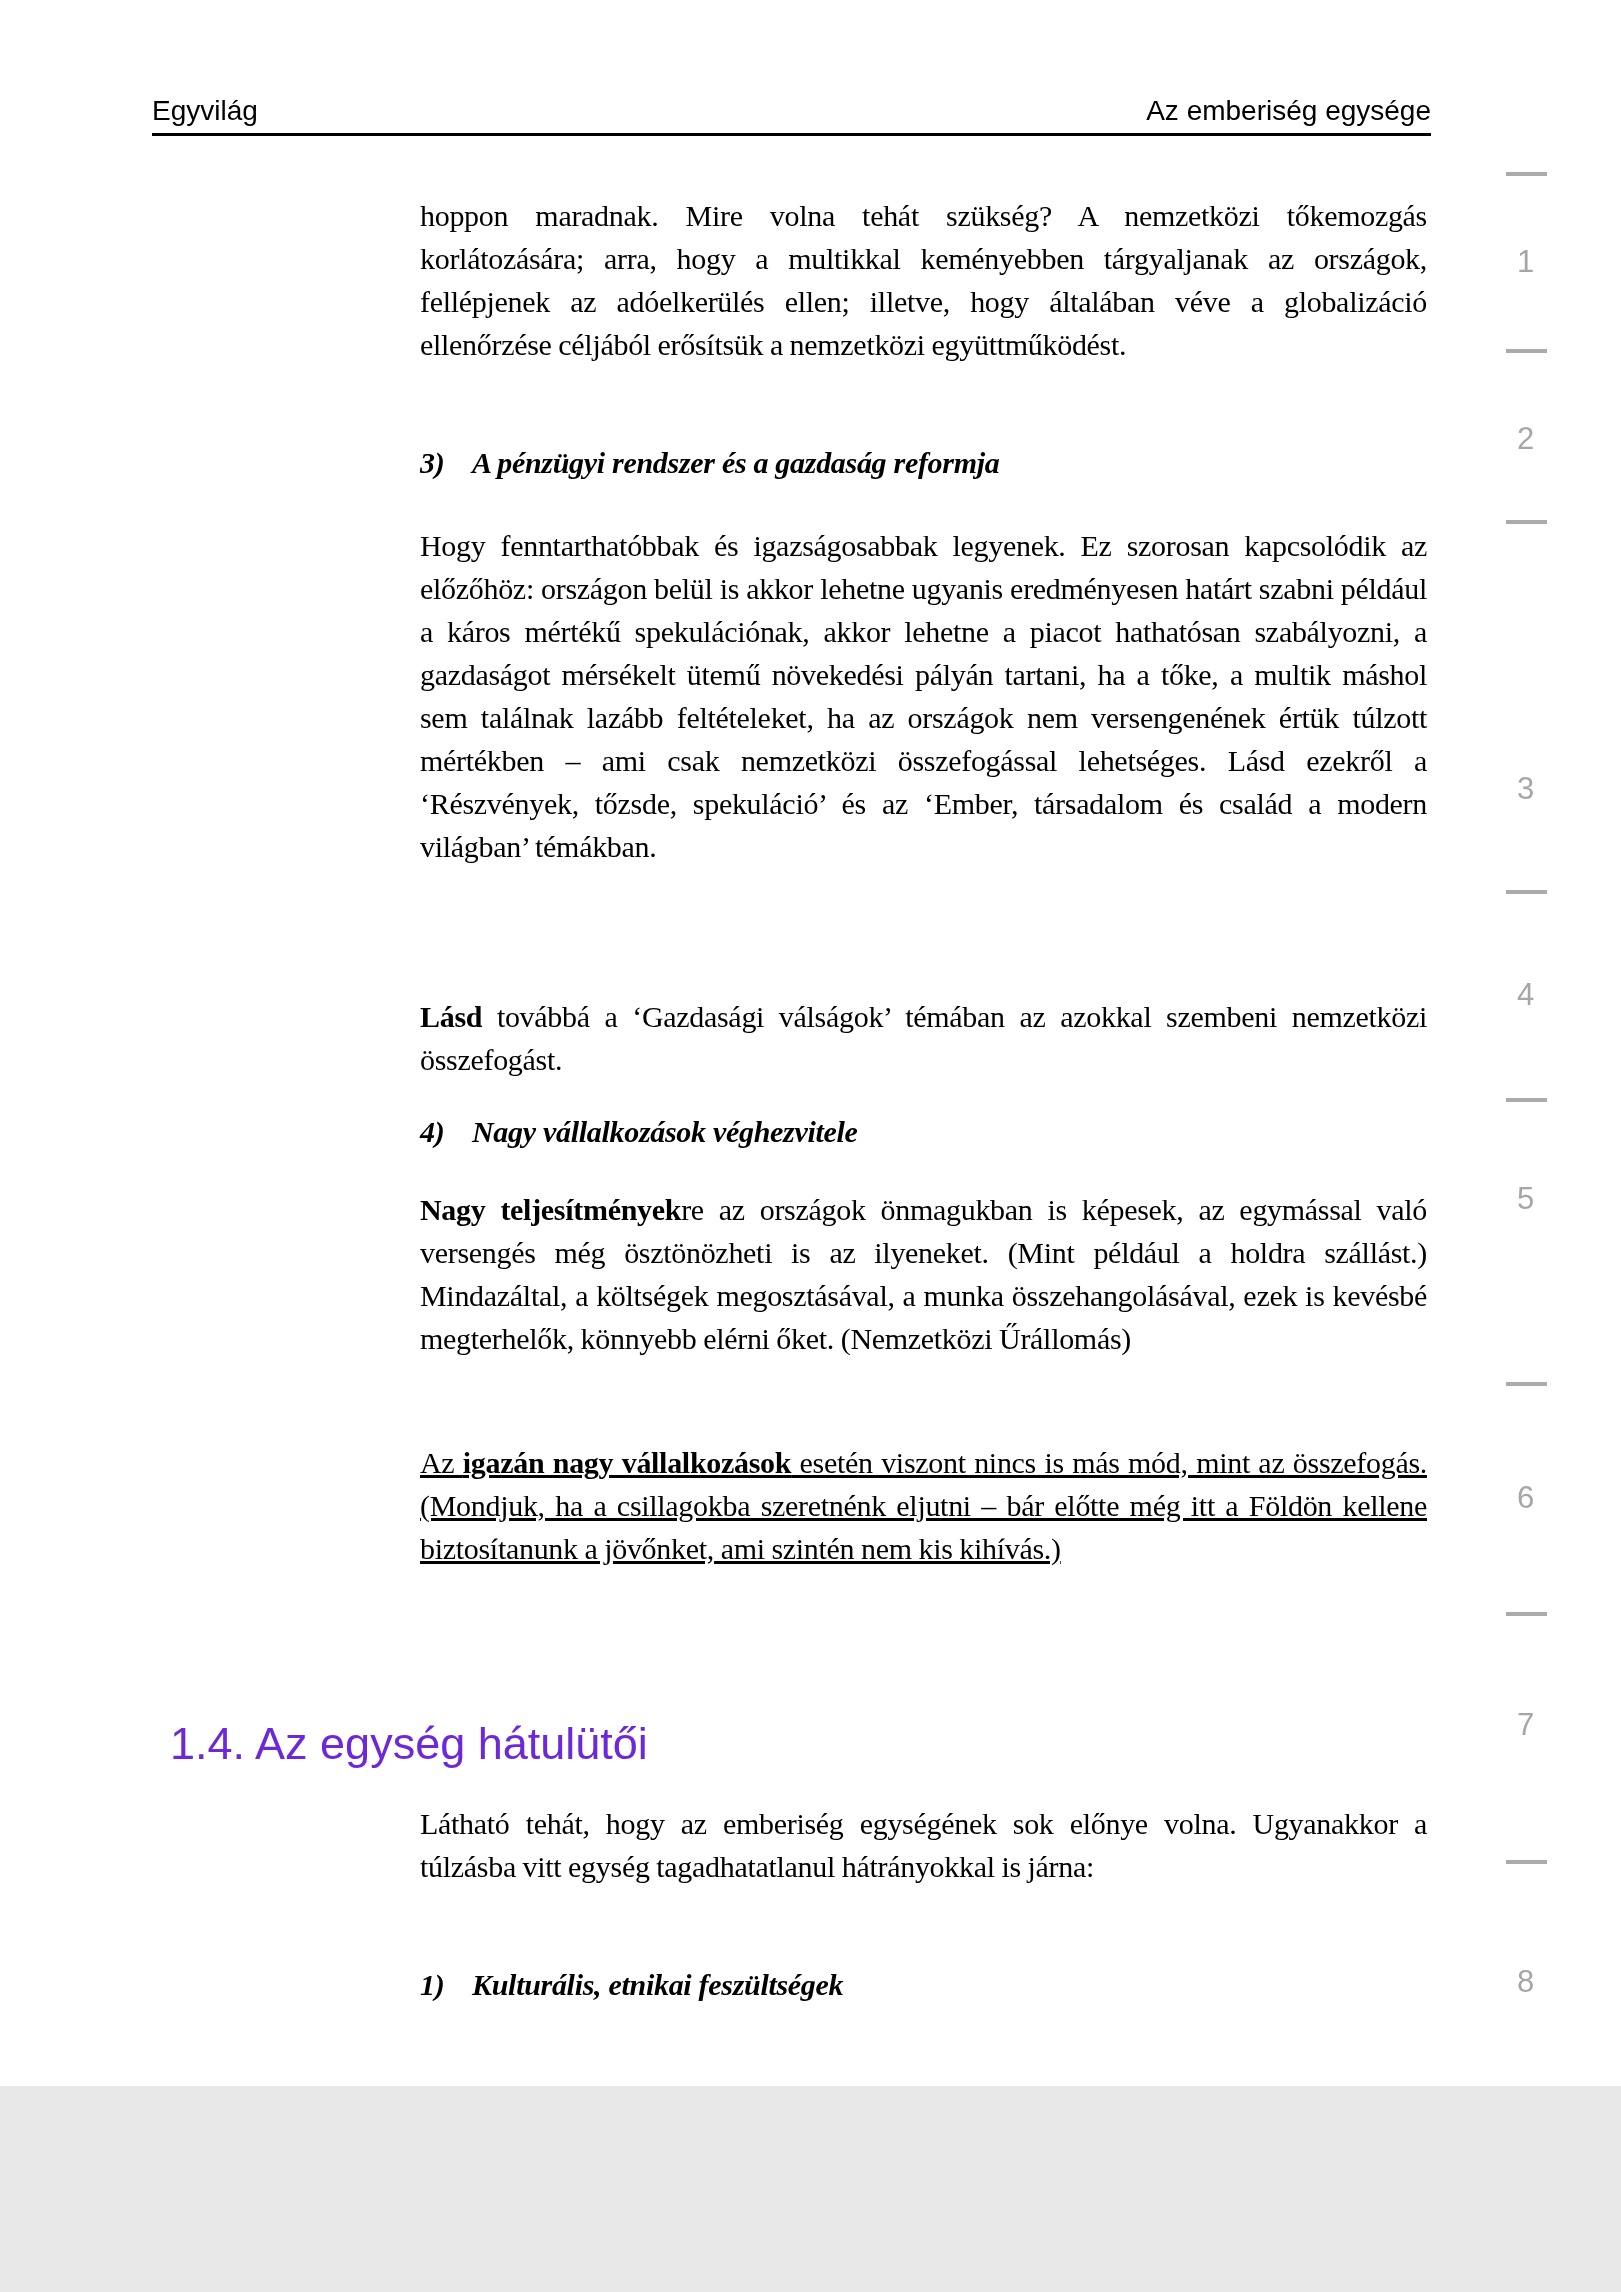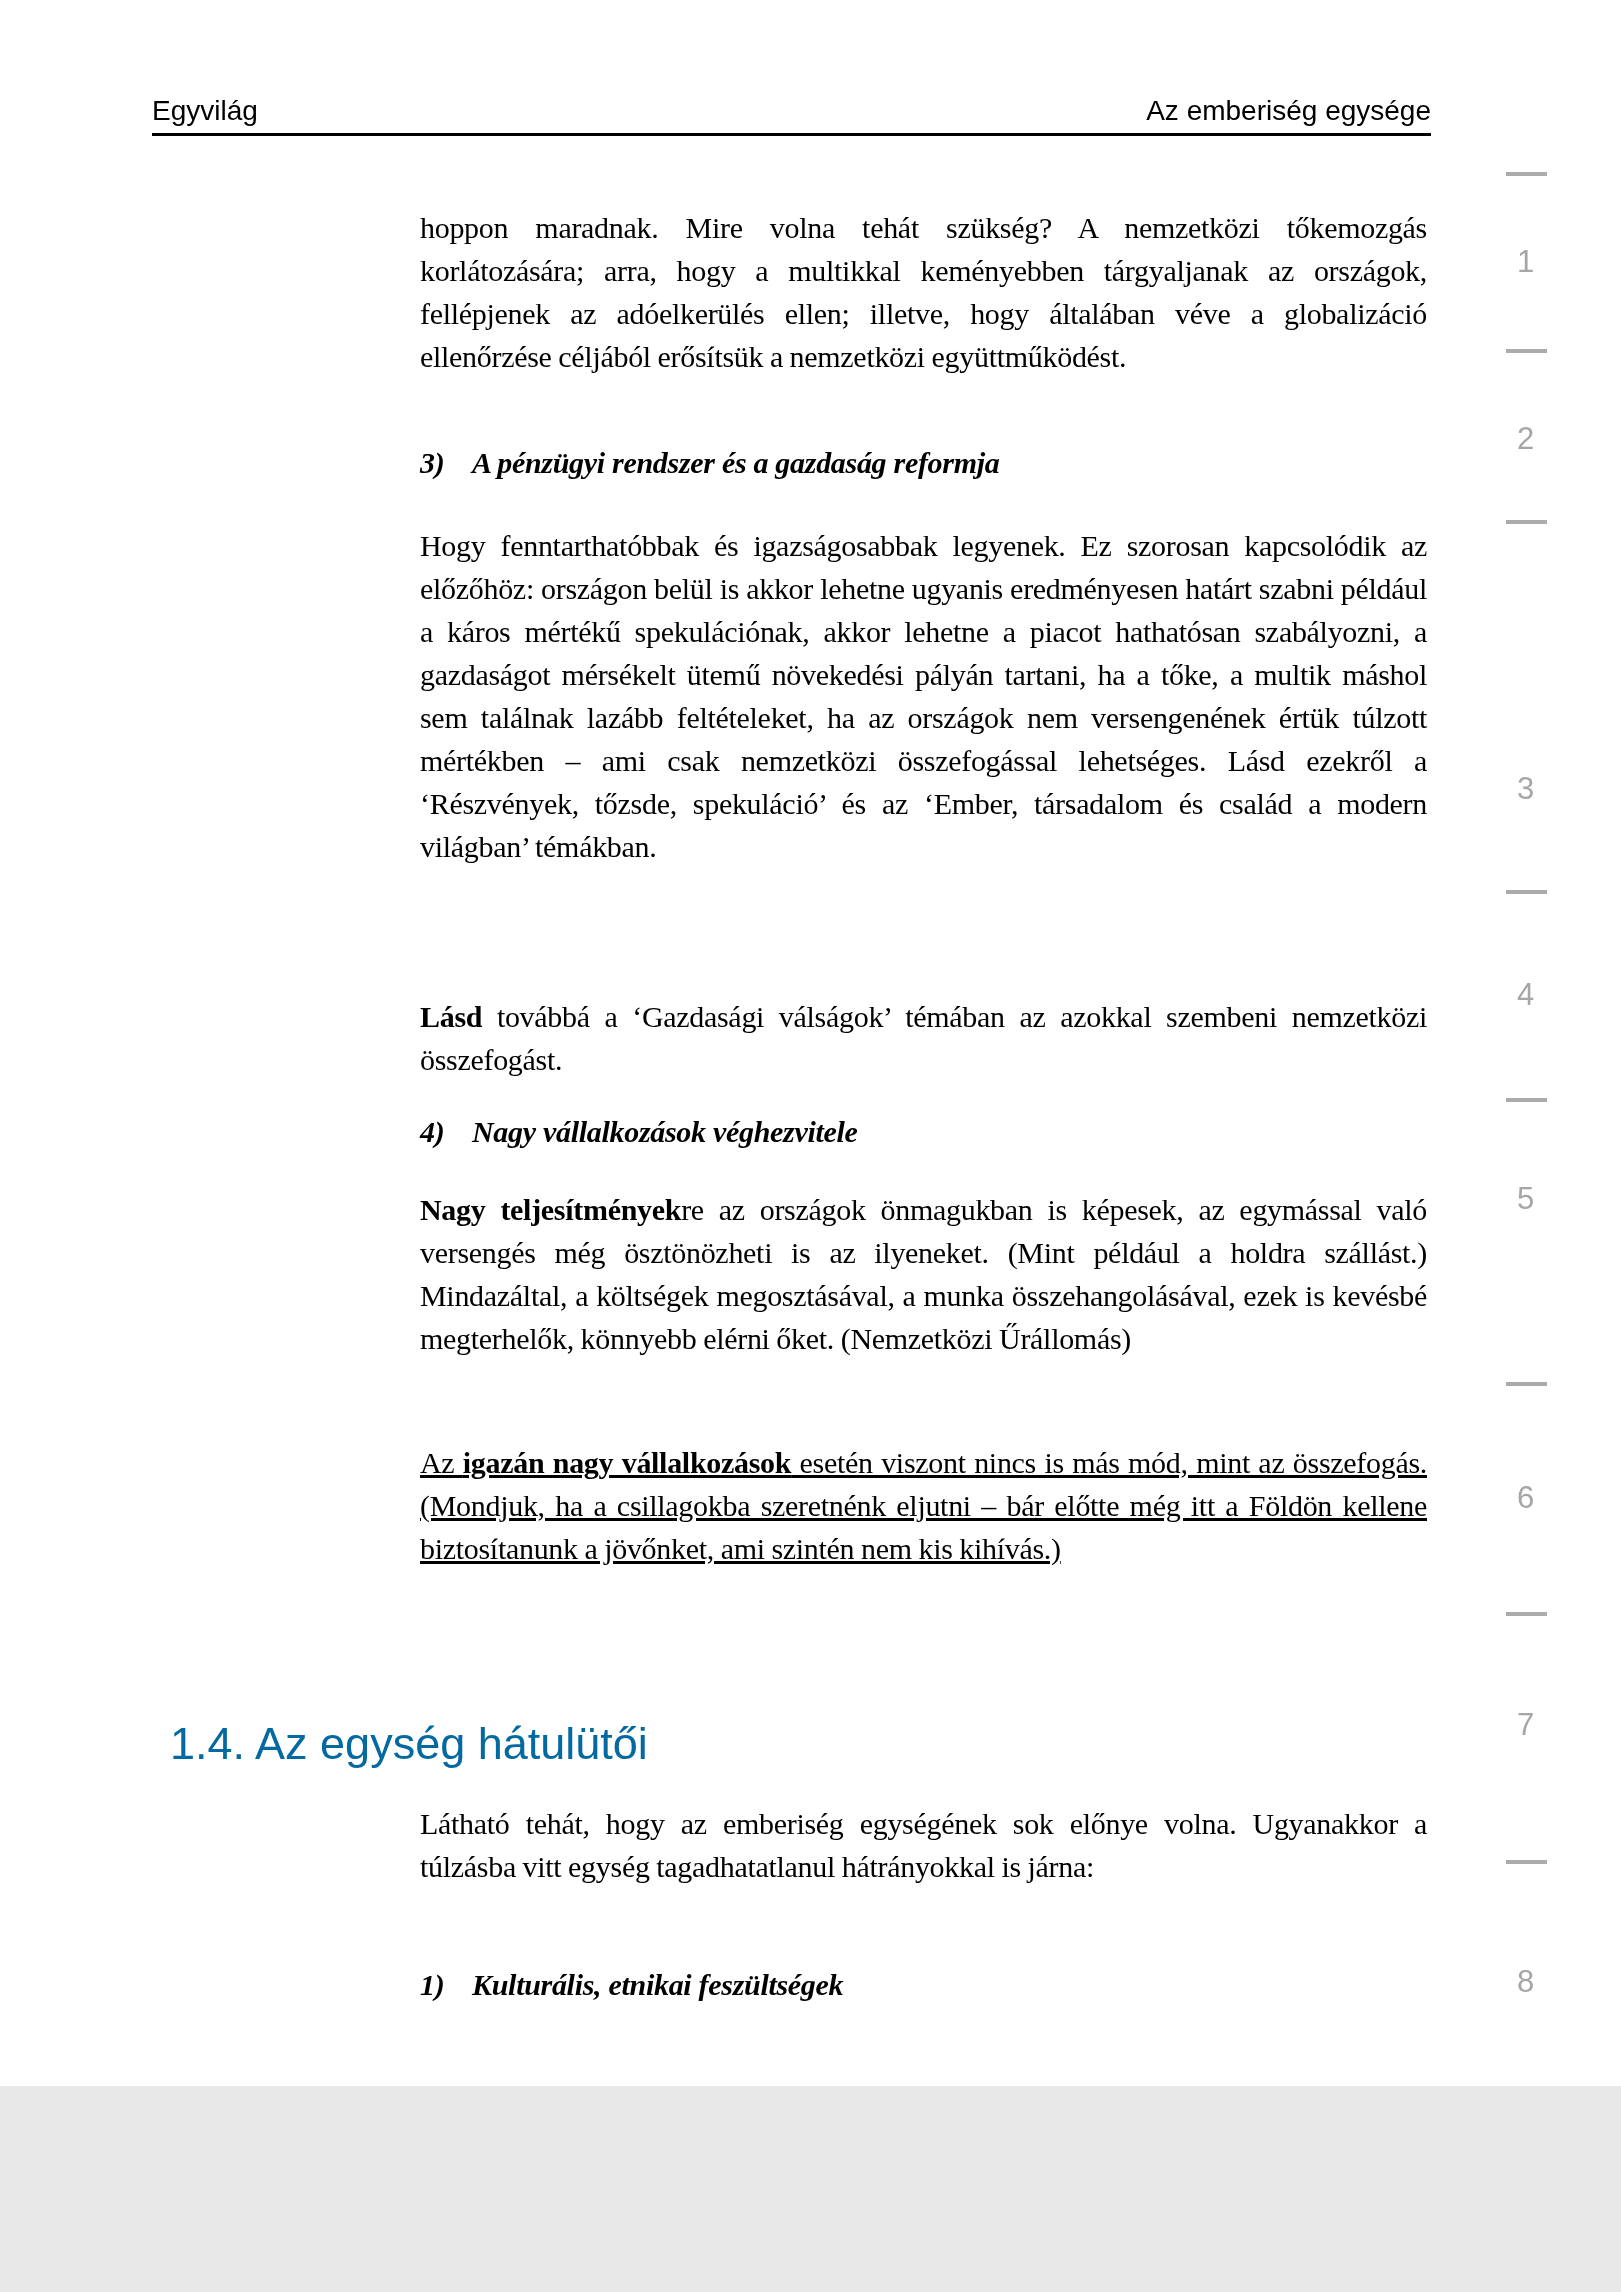--- a/index.html
+++ b/index.html
@@ -15,22 +15,22 @@
   .hdr{position:absolute;top:94px;font-family:"Liberation Sans",sans-serif;font-size:28px;line-height:33px;color:#000;}
   .hdr-left{left:152px;}
   .hdr-right{right:190px;}
   .hdr-rule{position:absolute;left:152px;width:1279px;top:133px;height:2.9px;background:#000;}
   
   .blk{position:absolute;left:420px;width:1007px;}
   .para{margin:0;font-size:30px;line-height:43px;text-align:justify;letter-spacing:-0.3px;word-spacing:-0.5px;}
   .subh{margin:0;font-size:30px;line-height:43px;font-weight:bold;letter-spacing:-0.3px;font-style:italic;}
   .subh .num{display:inline-block;width:52px;}
   .b{font-weight:bold;}
-  .sect{position:absolute;left:170px;top:1716px;font-family:"Liberation Sans",sans-serif;font-size:45px;line-height:55px;font-weight:400;color:#0369a1;}
-  .b0{top:206px;}
+  .sect{position:absolute;left:170px;top:1716px;font-family:"Liberation Sans",sans-serif;font-size:45px;line-height:55px;font-weight:400;color:#6d28d9;}
+  .b0{top:194px;}
   .b1{top:441px;}
   .b2{top:524px;}
   .b3{top:995px;}
   .b4{top:1110px;}
   .b5{top:1188px;}
   .b6{top:1441px;text-decoration:underline;}
   .b8{top:1802px;}
   .b9{top:1963px;}
   
   .dash{position:absolute;left:1506px;width:41px;height:3.9px;background:#ababab;}

